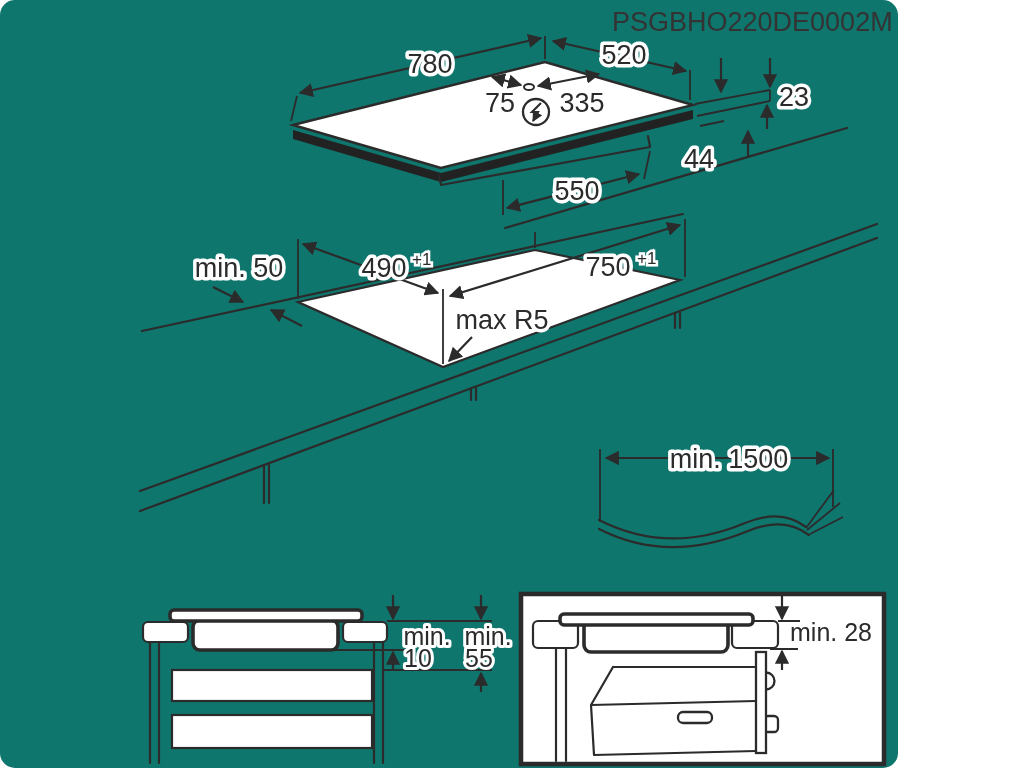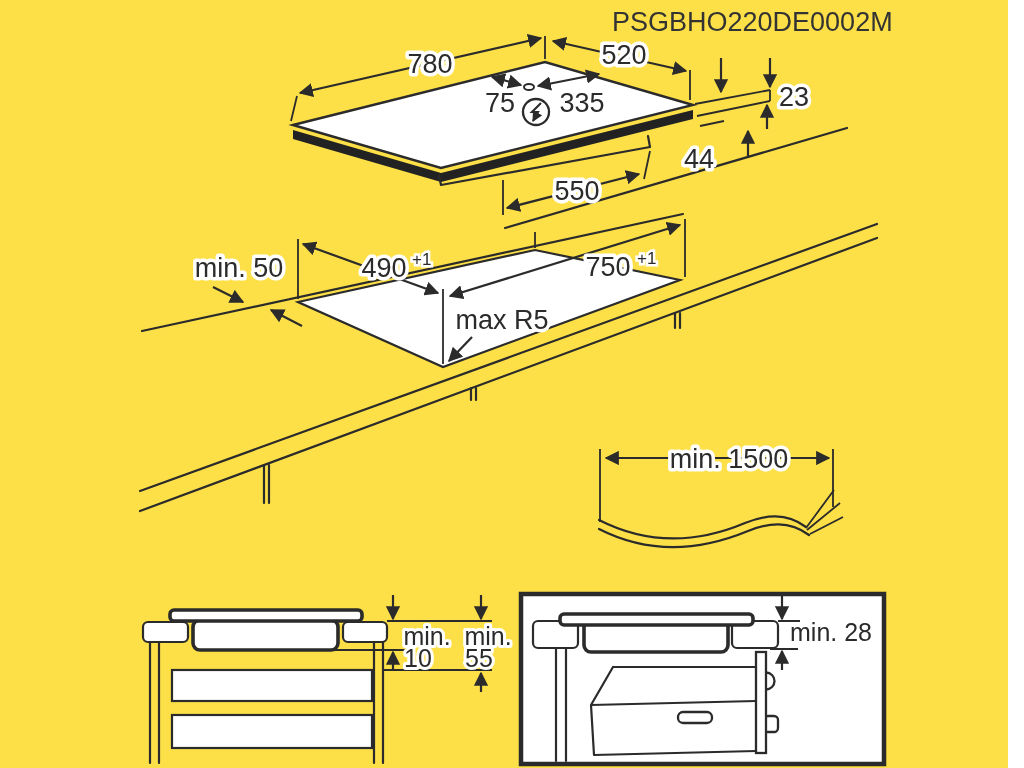--- a/index.html
+++ b/index.html
@@ -1,16 +1,16 @@
 <!DOCTYPE html>
 <html><head>
 <meta charset="utf-8">
 <style>
   html,body{margin:0;padding:0;background:#ffffff;}
-  .stage{width:1008px;height:768px;position:relative;background:#fde047;overflow:hidden;}
+  .stage{width:898px;height:768px;position:relative;background:#0f766e;overflow:hidden;border-radius:15px;}
   svg{display:block;}
   .ln{stroke:#2b2b2b;stroke-width:2.2;fill:none;stroke-linecap:round;}
   .thick{stroke:#2b2b2b;stroke-width:3.6;fill:#fff;}
   .thin{stroke:#2b2b2b;stroke-width:1.8;fill:none;}
   .dim{stroke:#2b2b2b;stroke-width:2.2;fill:none;marker-start:url(#ah);marker-end:url(#ah);}
   .arr{stroke:#2b2b2b;stroke-width:2.2;fill:none;marker-end:url(#ah);}
   .lbl{font-family:"Liberation Sans",sans-serif;font-size:27px;fill:#2b2b2b;
        paint-order:stroke;stroke:#ffffff;stroke-width:7px;stroke-linejoin:round;text-anchor:middle;}
   .lbl-sm{font-family:"Liberation Sans",sans-serif;font-size:25px;fill:#2b2b2b;
        paint-order:stroke;stroke:#ffffff;stroke-width:6px;stroke-linejoin:round;text-anchor:middle;}

